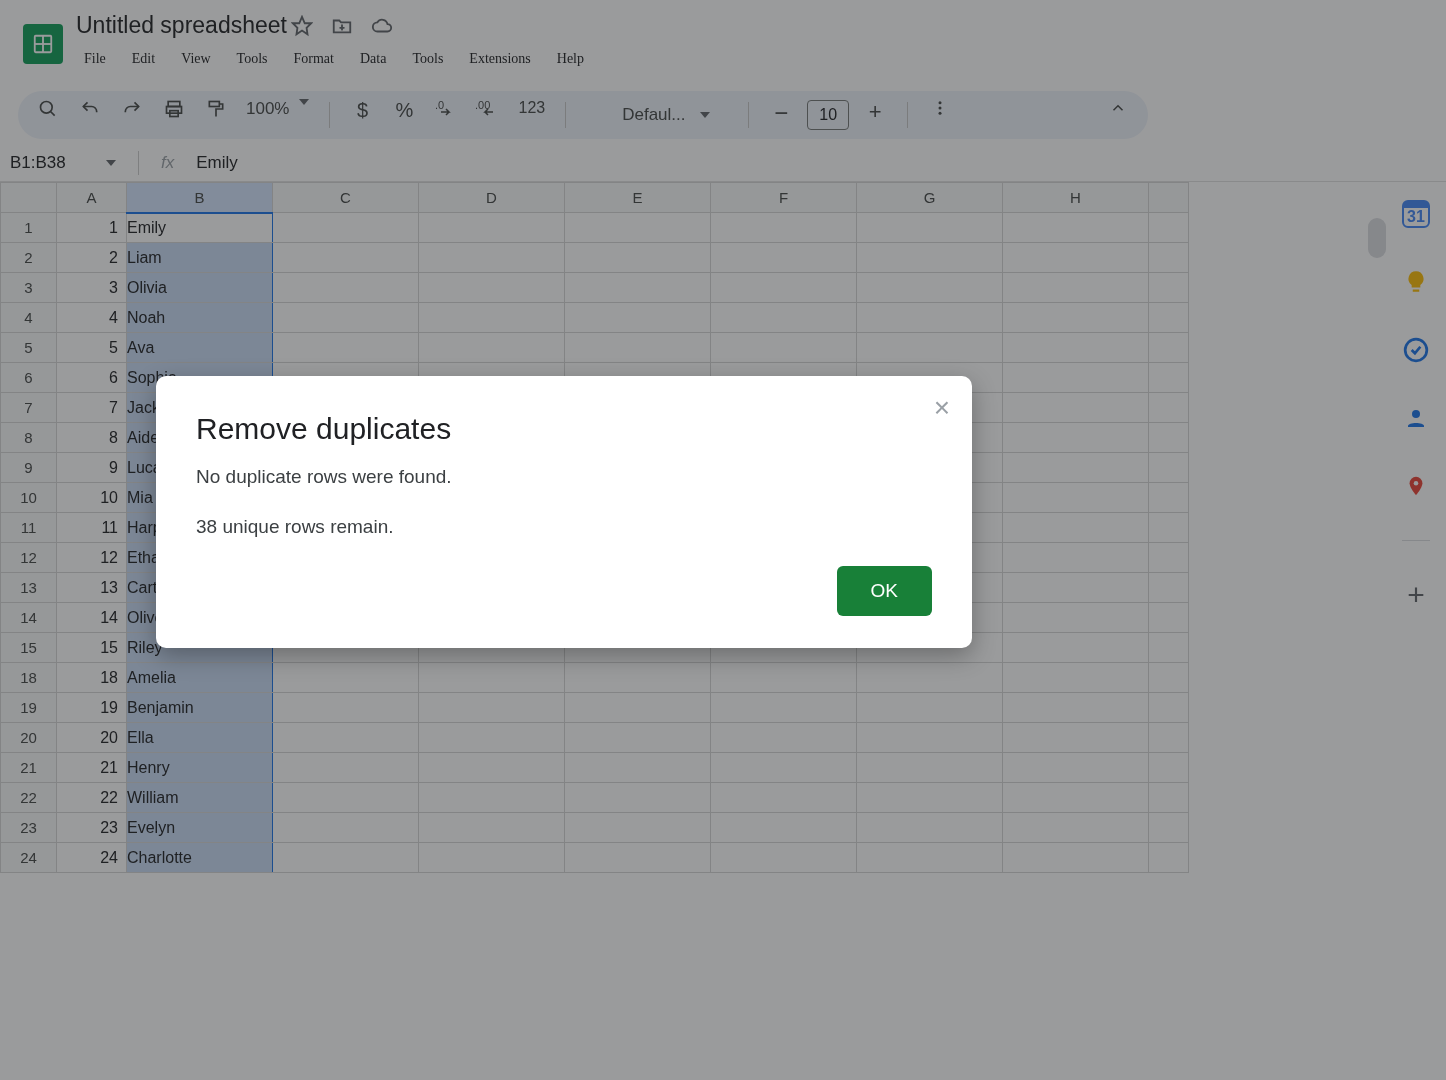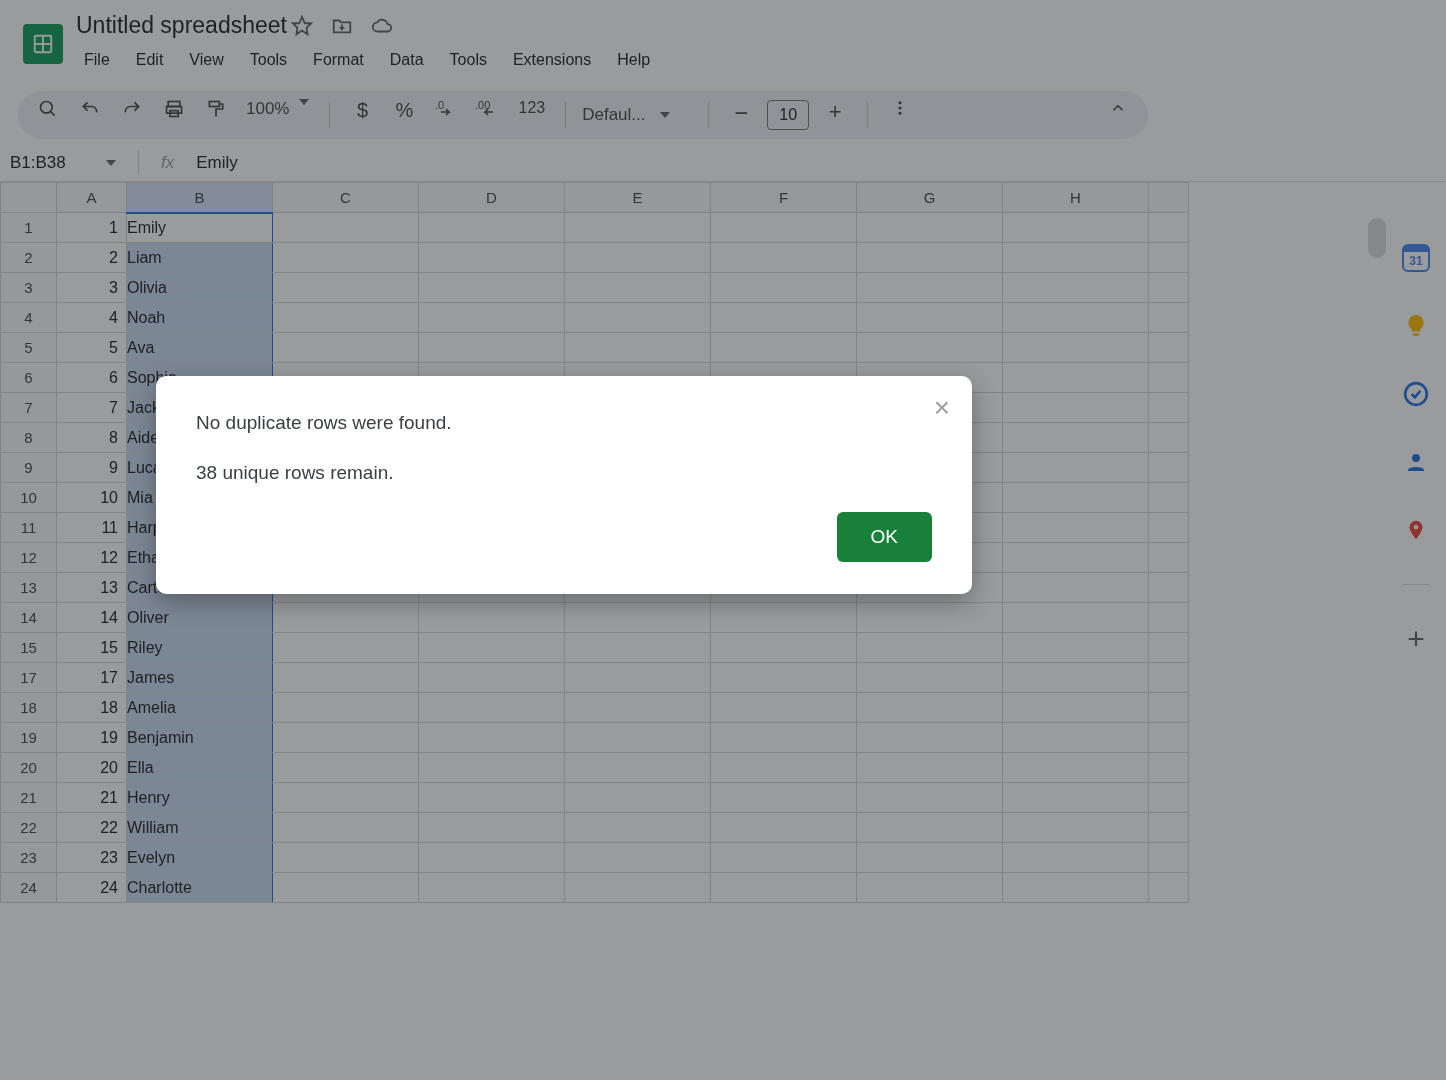--- a/index.html
+++ b/index.html
@@ -24,29 +24,29 @@
   .docbar { display:flex; align-items:flex-start; padding:10px 18px 0 18px; height:86px; }
   .logo { width:50px; height:64px; display:flex; align-items:center; justify-content:center; padding-top:4px; }
   .logo-box { width:40px; height:40px; background:#0f9d58; border-radius:4px; display:flex; }
   .logo-box svg { margin:auto; }
   .docinfo { display:flex; flex-direction:column; margin-left:4px; }
   .titlerow { display:flex; align-items:center; }
   .doctitle { font-size:23px; font-weight:400; color:var(--g-text); padding:2px 4px; }
   .title-icons { display:flex; gap:18px; color:var(--g-text3); }
   .title-icons .ic { width:22px; height:22px; display:flex; }
   .menurow { display:flex; gap:2px; margin-top:4px; }
-  .menuitem { font-size:16px; color:var(--g-text); padding:6px 12px; border-radius:4px; }
+  .menuitem { font-size:14px; color:var(--g-text); padding:6px 12px; border-radius:4px;font-family:Liberation Serif, serif; }
 
   
   .toolbar-wrap { display:flex; align-items:center; padding:0 18px; height:58px; gap:8px; }
   .toolbar { flex:0 0 auto; display:flex; align-items:center; background:#edf2fa; border-radius:28px; height:48px; padding:0 14px; gap:10px; }
   .tbtn { width:32px; height:32px; display:flex; align-items:flex-start; justify-content:center; color:var(--g-text2); border-radius:4px; }
   .tbtn.txt { width:auto; padding:0 4px; font-size:17px; gap:4px; }
   .tsep { width:1px; height:26px; background:#c7c7c7; margin:0 6px; }
-  .fontbox { display:flex; align-items:center; min-width:110px; gap:8px; font-size:17px; color:var(--g-text2); }
+  .fontbox { display:flex; align-items:center; min-width:110px; gap:8px; font-size:17px; color:var(--g-text2);margin-left:40px; }
   .fontbox .lbl { max-width:80px; overflow:hidden; text-overflow:ellipsis; white-space:nowrap; }
   .sizebox { display:flex; align-items:center; gap:10px; }
   .sizebox .num { width:42px; height:30px; border:1px solid #747775; border-radius:4px; display:flex; align-items:center; justify-content:center; font-size:16px; }
   .toolbar .collapse { margin-left:12px; }
 
   
   .namebar { display:flex; align-items:center; height:38px; border-bottom:1px solid var(--g-border); padding-left:10px; gap:22px; }
   .namebox { display:flex; align-items:center; gap:10px; }
   .nbtxt { font-size:17px; color:var(--g-text); min-width:80px; }
   .nbsep { width:1px; height:24px; background:#ccc; }
@@ -422,32 +422,20 @@
             <td class="cell selcol">Riley</td>
             <td class="cell"></td>
             <td class="cell"></td>
             <td class="cell"></td>
             <td class="cell"></td>
             <td class="cell"></td>
             <td class="cell"></td>
             <td class="cell"></td>
           </tr>
           <tr>
-            <th class="selhead">17</th>
-            <td class="cell rnum">17</td>
-            <td class="cell selcol">James</td>
-            <td class="cell"></td>
-            <td class="cell"></td>
-            <td class="cell"></td>
-            <td class="cell"></td>
-            <td class="cell"></td>
-            <td class="cell"></td>
-            <td class="cell"></td>
-          </tr>
-          <tr>
             <th class="selhead">18</th>
             <td class="cell rnum">18</td>
             <td class="cell selcol">Amelia</td>
             <td class="cell"></td>
             <td class="cell"></td>
             <td class="cell"></td>
             <td class="cell"></td>
             <td class="cell"></td>
             <td class="cell"></td>
             <td class="cell"></td>
@@ -522,21 +510,21 @@
             <td class="cell"></td>
             <td class="cell"></td>
             <td class="cell"></td>
             <td class="cell"></td>
           </tr>
         </tbody>
     </table>
     <div class="gridscroll-stub" style="top:36px;"></div>
   </div>
   <div class="sidechannel">
-    <div class="side-ic" style="background:#fff;border:2px solid #4285f4;border-top:8px solid #4285f4;font-size:12px;color:#4285f4;font-weight:600;margin-top:44px;">31</div>
+    <div class="side-ic" style="background:#fff;border:2px solid #4285f4;border-top:8px solid #4285f4;font-size:16px;color:#4285f4;font-weight:600;">31</div>
     <div class="side-ic">
         <svg width="26" height="26" viewBox="0 0 24 24" fill="#fbbc04">
           <path d="M9 21h6v-2H9v2zm3-19a7 7 0 00-4 12.7V17h8v-2.3A7 7 0 0012 2z"></path>
         </svg>
       </div>
     <div class="side-ic">
         <svg width="26" height="26" viewBox="0 0 24 24">
           <circle cx="12" cy="12" r="10" fill="none" stroke="#1a73e8" stroke-width="2.5"></circle>
           <path d="M8 12l3 3 5-6" fill="none" stroke="#1a73e8" stroke-width="2.5"></path>
         </svg>
@@ -556,19 +544,20 @@
     <div class="side-sep"></div>
     <div class="side-ic">
         <span class="side-plus">+</span>
       </div>
   </div>
 </div>
 
 <div class="scrim">
   <div class="dialog">
     <div class="dlg-close">×</div>
+    <h2 class="dlg-title">Remove duplicates</h2>
     <p class="dlg-line">No duplicate rows were found.</p>
     <p class="dlg-line">38 unique rows remain.</p>
     <div class="dlg-actions">
       <button class="dlg-ok">OK</button>
     </div>
   </div>
 </div>
 
 </body></html>

